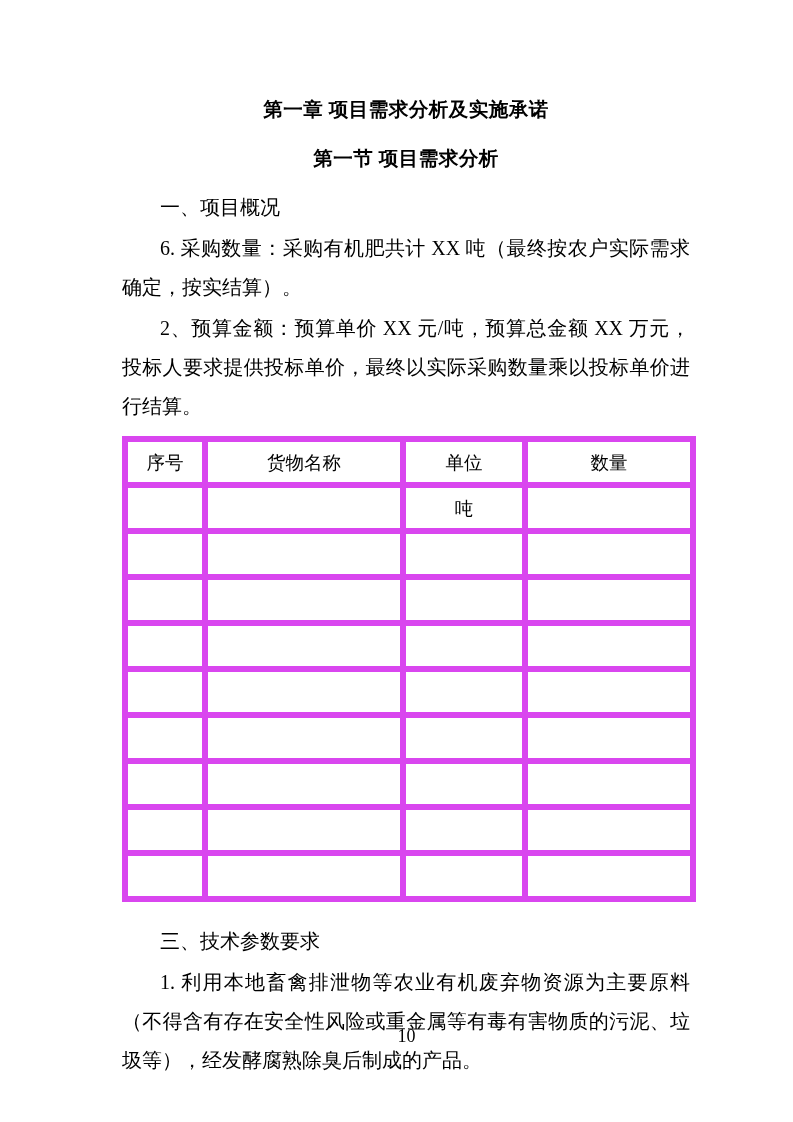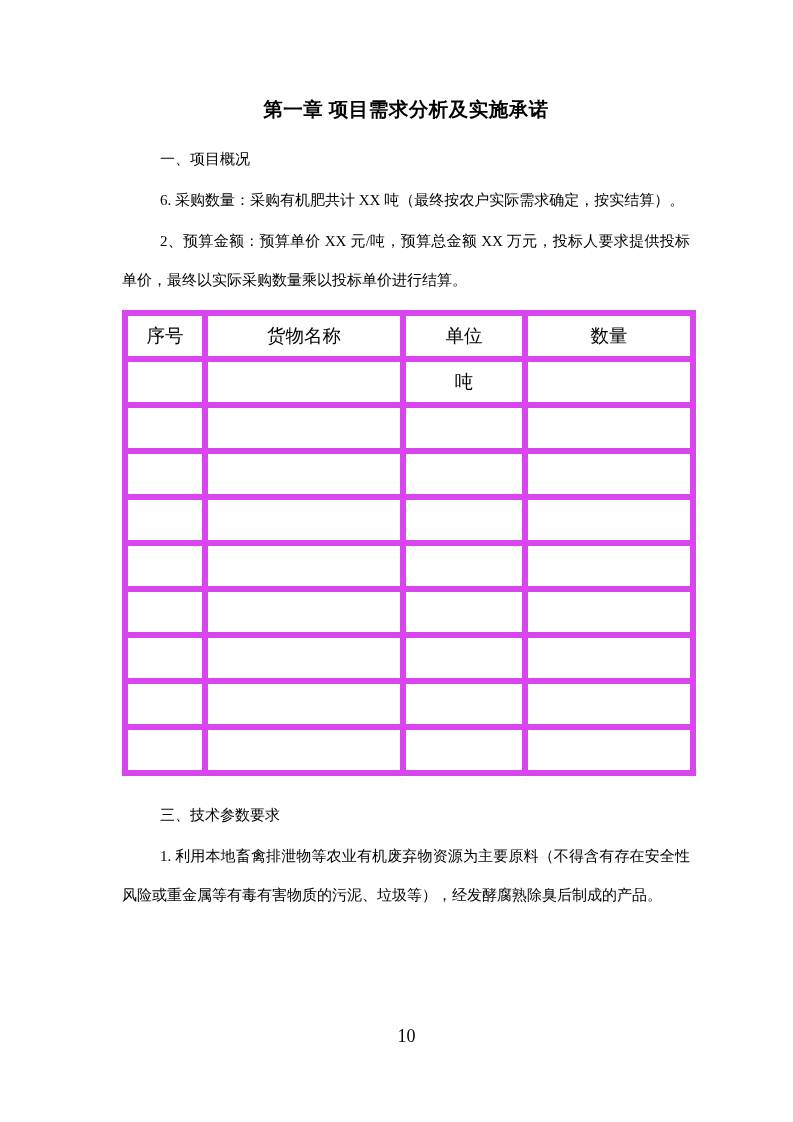--- a/index.html
+++ b/index.html
@@ -44,21 +44,21 @@
     font-weight: bold;
     font-size: 19.5px;
     letter-spacing: 0.5px;
     line-height: 1.0;
     margin: 0;
     padding-top: 29px;
   }
 
   
   .para {
-    font-size: 15px;
+    font-size: 20px;
     line-height: 39px;
     margin: 0;
     text-align: justify;
     text-justify: inter-ideograph;
     letter-spacing: 0px;
   }
   .para.indent {
     text-indent: 38px;
   }
   .p-gap-1 { margin-top: 20px; }
@@ -100,20 +100,21 @@
   }
 </style>
 </head>
 <body>
 
 <div class="page">
   <div class="content">
 
     <div class="doc-title">第一章  项目需求分析及实施承诺</div>
 
+    <div class="doc-subtitle">第一节  项目需求分析</div>
 
     <p class="para indent p-gap-1">一、项目概况</p>
 
     <p class="para indent p-gap-2">6. 采购数量：采购有机肥共计 XX 吨（最终按农户实际需求确定，按实结算）。</p>
 
     <p class="para indent p-gap-2">2、预算金额：预算单价 XX 元/吨，预算总金额 XX 万元，投标人要求提供投标单价，最终以实际采购数量乘以投标单价进行结算。</p>
 
 
     <div class="table-wrap">
       <table class="purchase-table">

